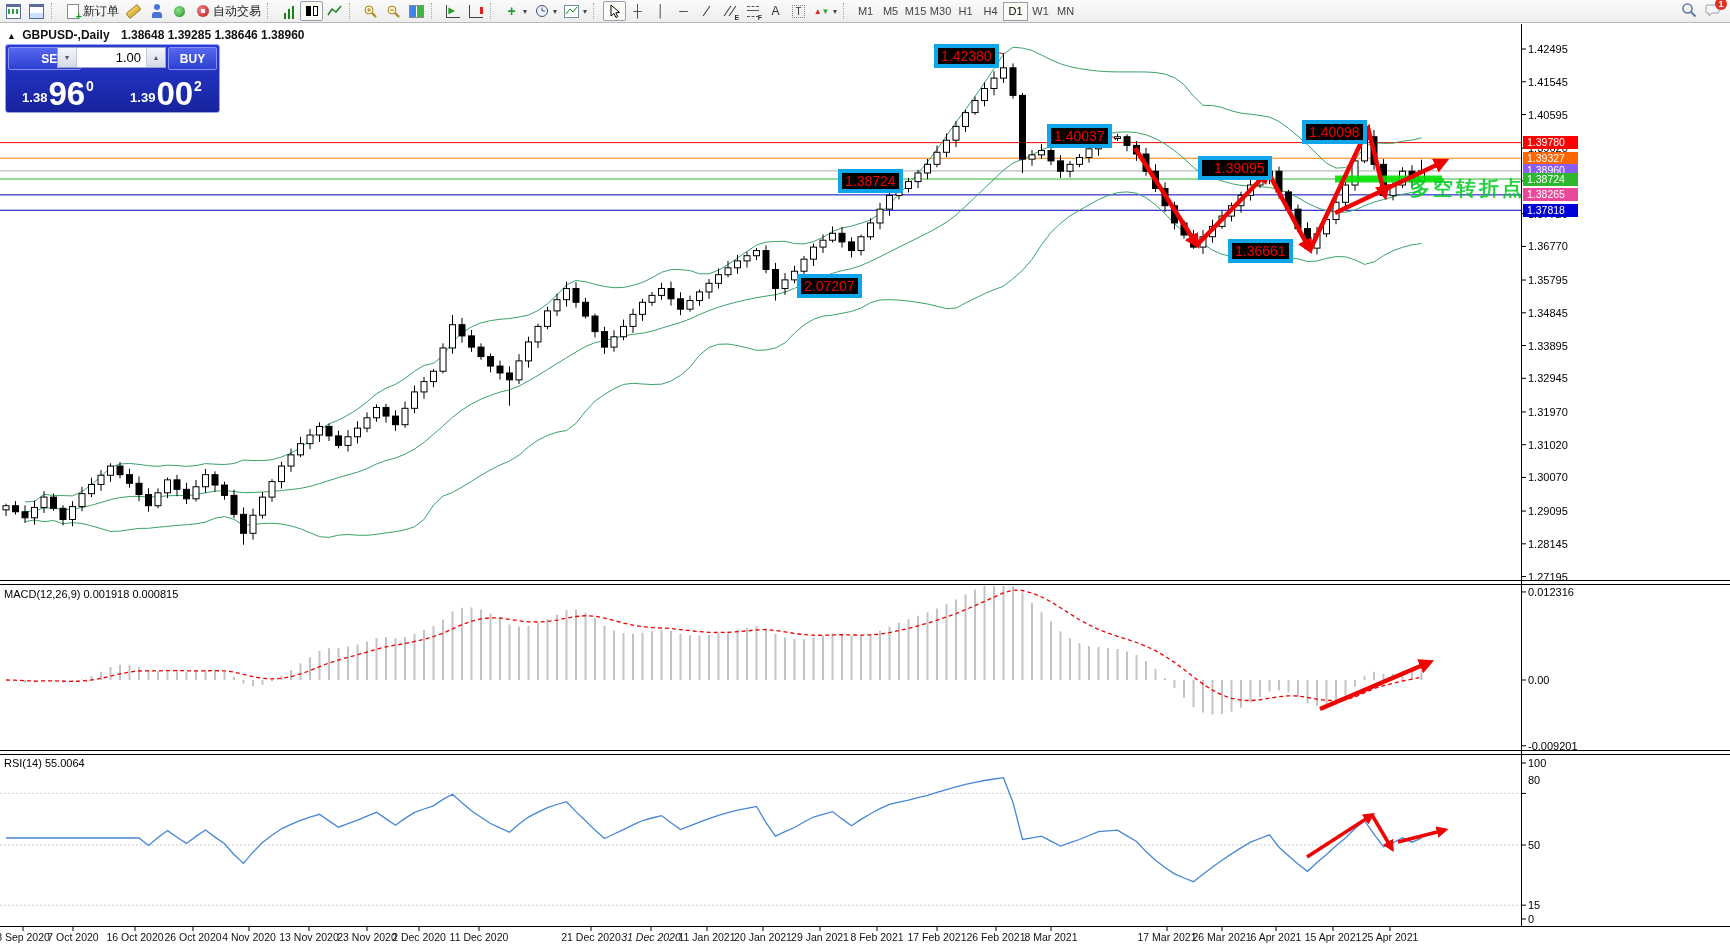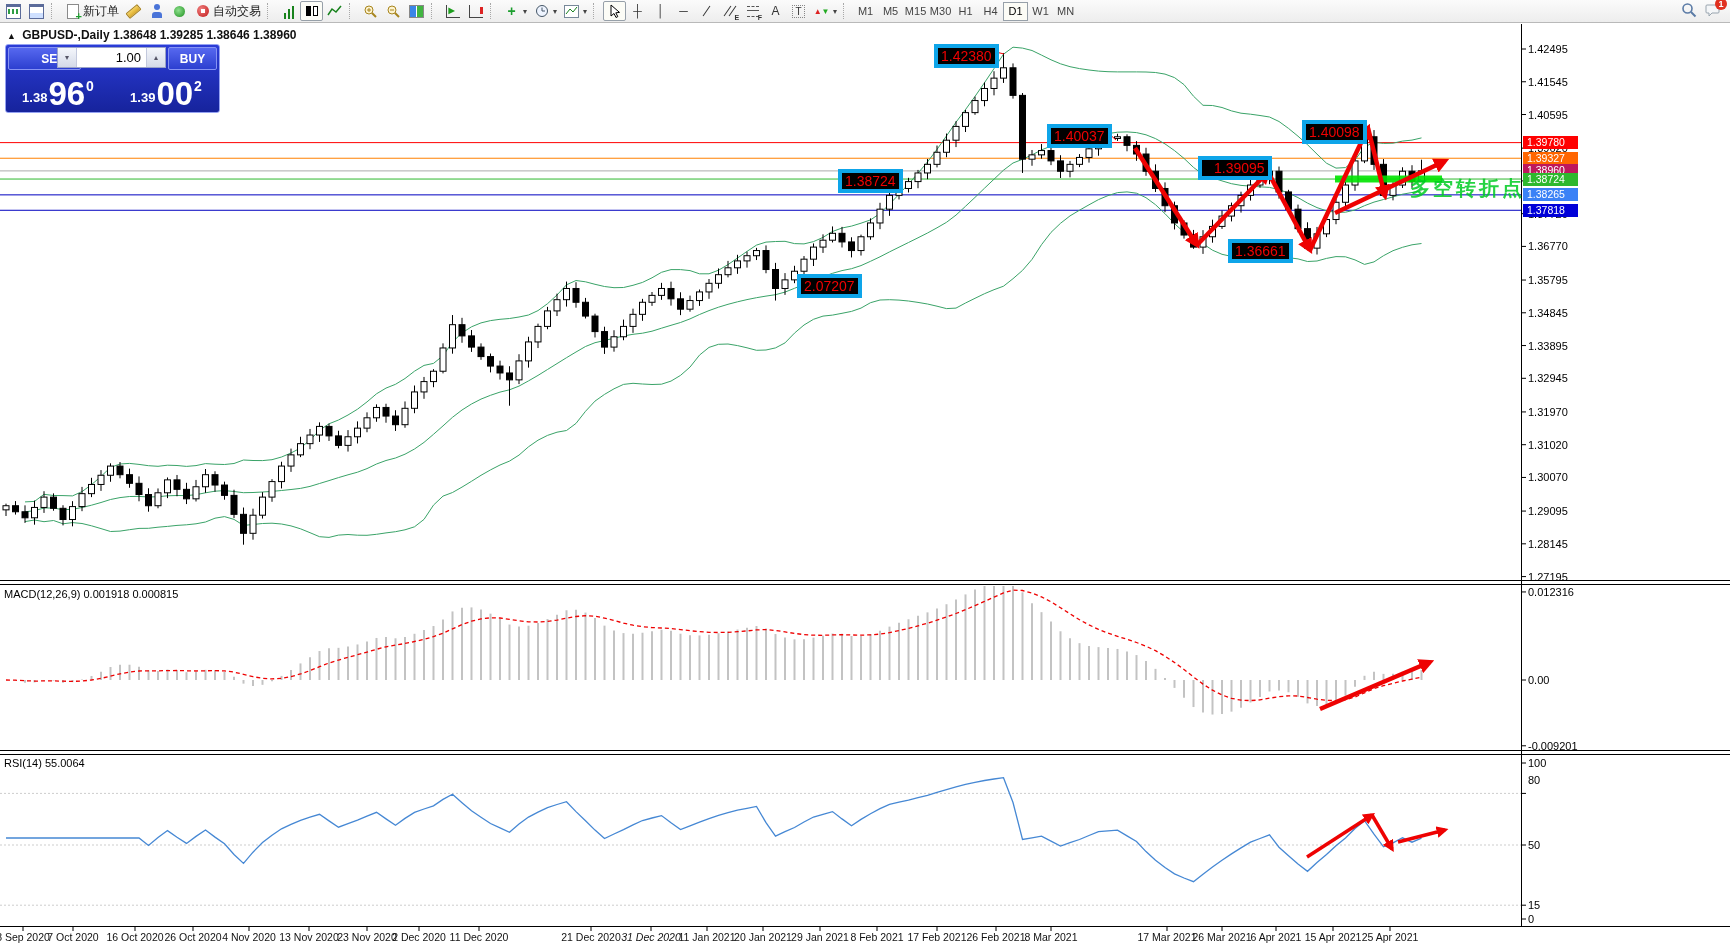--- a/index.html
+++ b/index.html
@@ -855,21 +855,21 @@
           <line x1="1276" y1="926" x2="1276" y2="931" stroke="#000" stroke-width="1"></line>
           <line x1="1333" y1="926" x2="1333" y2="931" stroke="#000" stroke-width="1"></line>
           <line x1="1390" y1="926" x2="1390" y2="931" stroke="#000" stroke-width="1"></line>
         </g>
       </svg>
   </div>
 
   <div id="chart-title">
     <span class="tri">▲</span>
     <span>GBPUSD-,Daily</span>
-    <span style="margin-left:0;font-weight:600;">1.38648 1.39285 1.38646 1.38960</span>
+    <span style="margin-left:8px;font-weight:600;">1.38648 1.39285 1.38646 1.38960</span>
   </div>
   <div id="panel-toggle">△</div>
 
   <div id="trade-panel">
     <div class="tp-btn" id="sell-btn">SELL</div>
     <div class="tp-vol">
       <span class="spin l">▾</span>
       <input id="vol-input" value="1.00" style="">
       <span class="spin r">▴</span>
     </div>
@@ -895,23 +895,23 @@
       <div class="callout" style="left: 1047px; top: 124px;">1.40037</div>
       <div class="callout" style="left: 1198px; top: 156px; padding-left: 12px;">1.39095</div>
       <div class="callout" style="left: 1302px; top: 120px;">1.40098</div>
       <div class="callout" style="left: 838px; top: 169px;">1.38724</div>
       <div class="callout" style="left: 1228px; top: 239px;">1.36661</div>
       <div class="callout" style="left: 797px; top: 274px;">2.07207</div>
     </div>
   <div id="chips">
       <div class="chip" style="top: 136.121px; background: rgb(255, 0, 0);">1.39780</div>
       <div class="chip" style="top: 151.741px; background: rgb(255, 102, 0);">1.39327</div>
-      <div class="chip" style="top: 164.397px; background: #be185d;">1.38960</div>
+      <div class="chip" style="top: 164.397px; background: #8b5cf6;">1.38960</div>
       <div class="chip" style="top: 172.534px; background: rgb(46, 184, 46);">1.38724</div>
-      <div class="chip" style="top: 188.362px; background: #3b82f6;">1.38265</div>
+      <div class="chip" style="top: 188.362px; background: #ec4899;">1.38265</div>
       <div class="chip" style="top: 203.776px; background: rgb(0, 0, 216);">1.37818</div>
     </div>
   <div id="yticks">
       <div class="ytick" style="top: 43px;">1.42495</div>
       <div class="ytick" style="top: 75.7586px;">1.41545</div>
       <div class="ytick" style="top: 108.517px;">1.40595</div>
       <div class="ytick" style="top: 142.138px;">1.39620</div>
       <div class="ytick" style="top: 174.897px;">1.38670</div>
       <div class="ytick" style="top: 207.655px;">1.37720</div>
       <div class="ytick" style="top: 240.414px;">1.36770</div>

